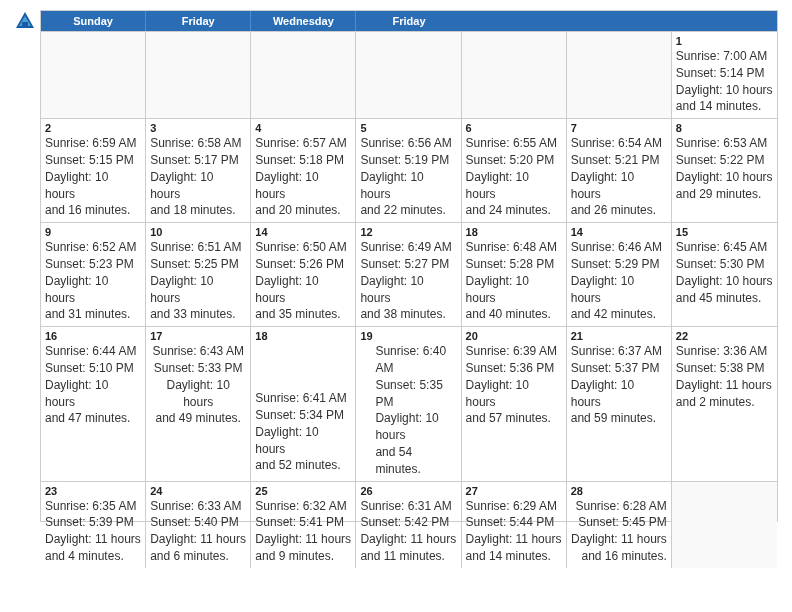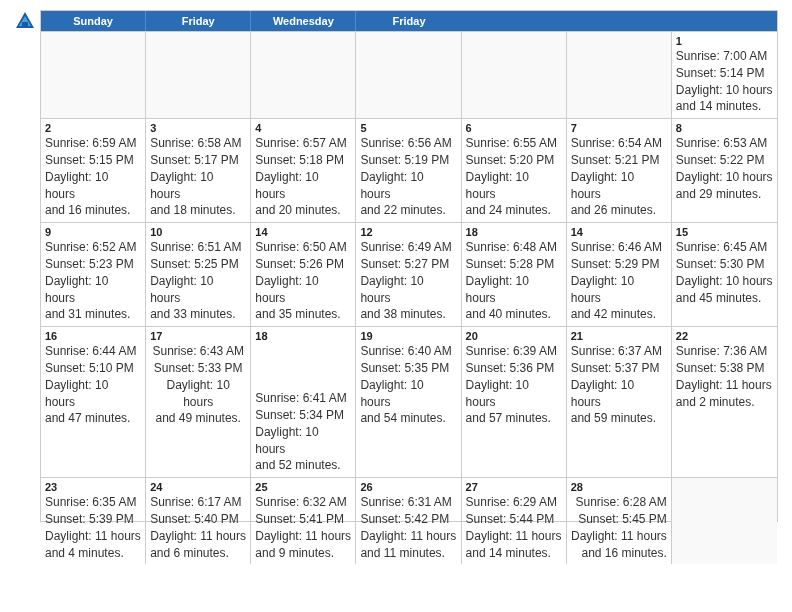--- a/index.html
+++ b/index.html
@@ -287,58 +287,58 @@
           </div>
           <div class="cal-cell">
             <span class="day-num">18</span>
             <div class="day-info" style="white-space: pre-line; margin-top: 48px;">Sunrise: 6:41 AM
 Sunset: 5:34 PM
 Daylight: 10 hours
 and 52 minutes.</div>
           </div>
           <div class="cal-cell">
             <span class="day-num">19</span>
-            <div class="day-info" style="white-space: pre-line;">Sunrise: 6:40 AM
+            <div class="day-info" style="white-space: pre-line; margin-left: 15px;">Sunrise: 6:40 AM
 Sunset: 5:35 PM
 Daylight: 10 hours
 and 54 minutes.</div>
           </div>
           <div class="cal-cell">
             <span class="day-num">20</span>
             <div class="day-info" style="white-space: pre-line;">Sunrise: 6:39 AM
 Sunset: 5:36 PM
 Daylight: 10 hours
 and 57 minutes.</div>
           </div>
           <div class="cal-cell">
             <span class="day-num">21</span>
             <div class="day-info" style="white-space: pre-line;">Sunrise: 6:37 AM
 Sunset: 5:37 PM
 Daylight: 10 hours
 and 59 minutes.</div>
           </div>
           <div class="cal-cell">
             <span class="day-num">22</span>
-            <div class="day-info" style="white-space: pre-line;">Sunrise: 7:36 AM
+            <div class="day-info" style="white-space: pre-line;">Sunrise: 3:36 AM
 Sunset: 5:38 PM
 Daylight: 11 hours
 and 2 minutes.</div>
           </div>
         </div>
         <div class="cal-row">
           <div class="cal-cell">
             <span class="day-num">23</span>
             <div class="day-info" style="white-space: pre-line;">Sunrise: 6:35 AM
 Sunset: 5:39 PM
 Daylight: 11 hours
 and 4 minutes.</div>
           </div>
           <div class="cal-cell">
             <span class="day-num">24</span>
-            <div class="day-info" style="white-space: pre-line;">Sunrise: 6:17 AM
+            <div class="day-info" style="white-space: pre-line;">Sunrise: 6:33 AM
 Sunset: 5:40 PM
 Daylight: 11 hours
 and 6 minutes.</div>
           </div>
           <div class="cal-cell">
             <span class="day-num">25</span>
             <div class="day-info" style="white-space: pre-line;">Sunrise: 6:32 AM
 Sunset: 5:41 PM
 Daylight: 11 hours
 and 9 minutes.</div>

